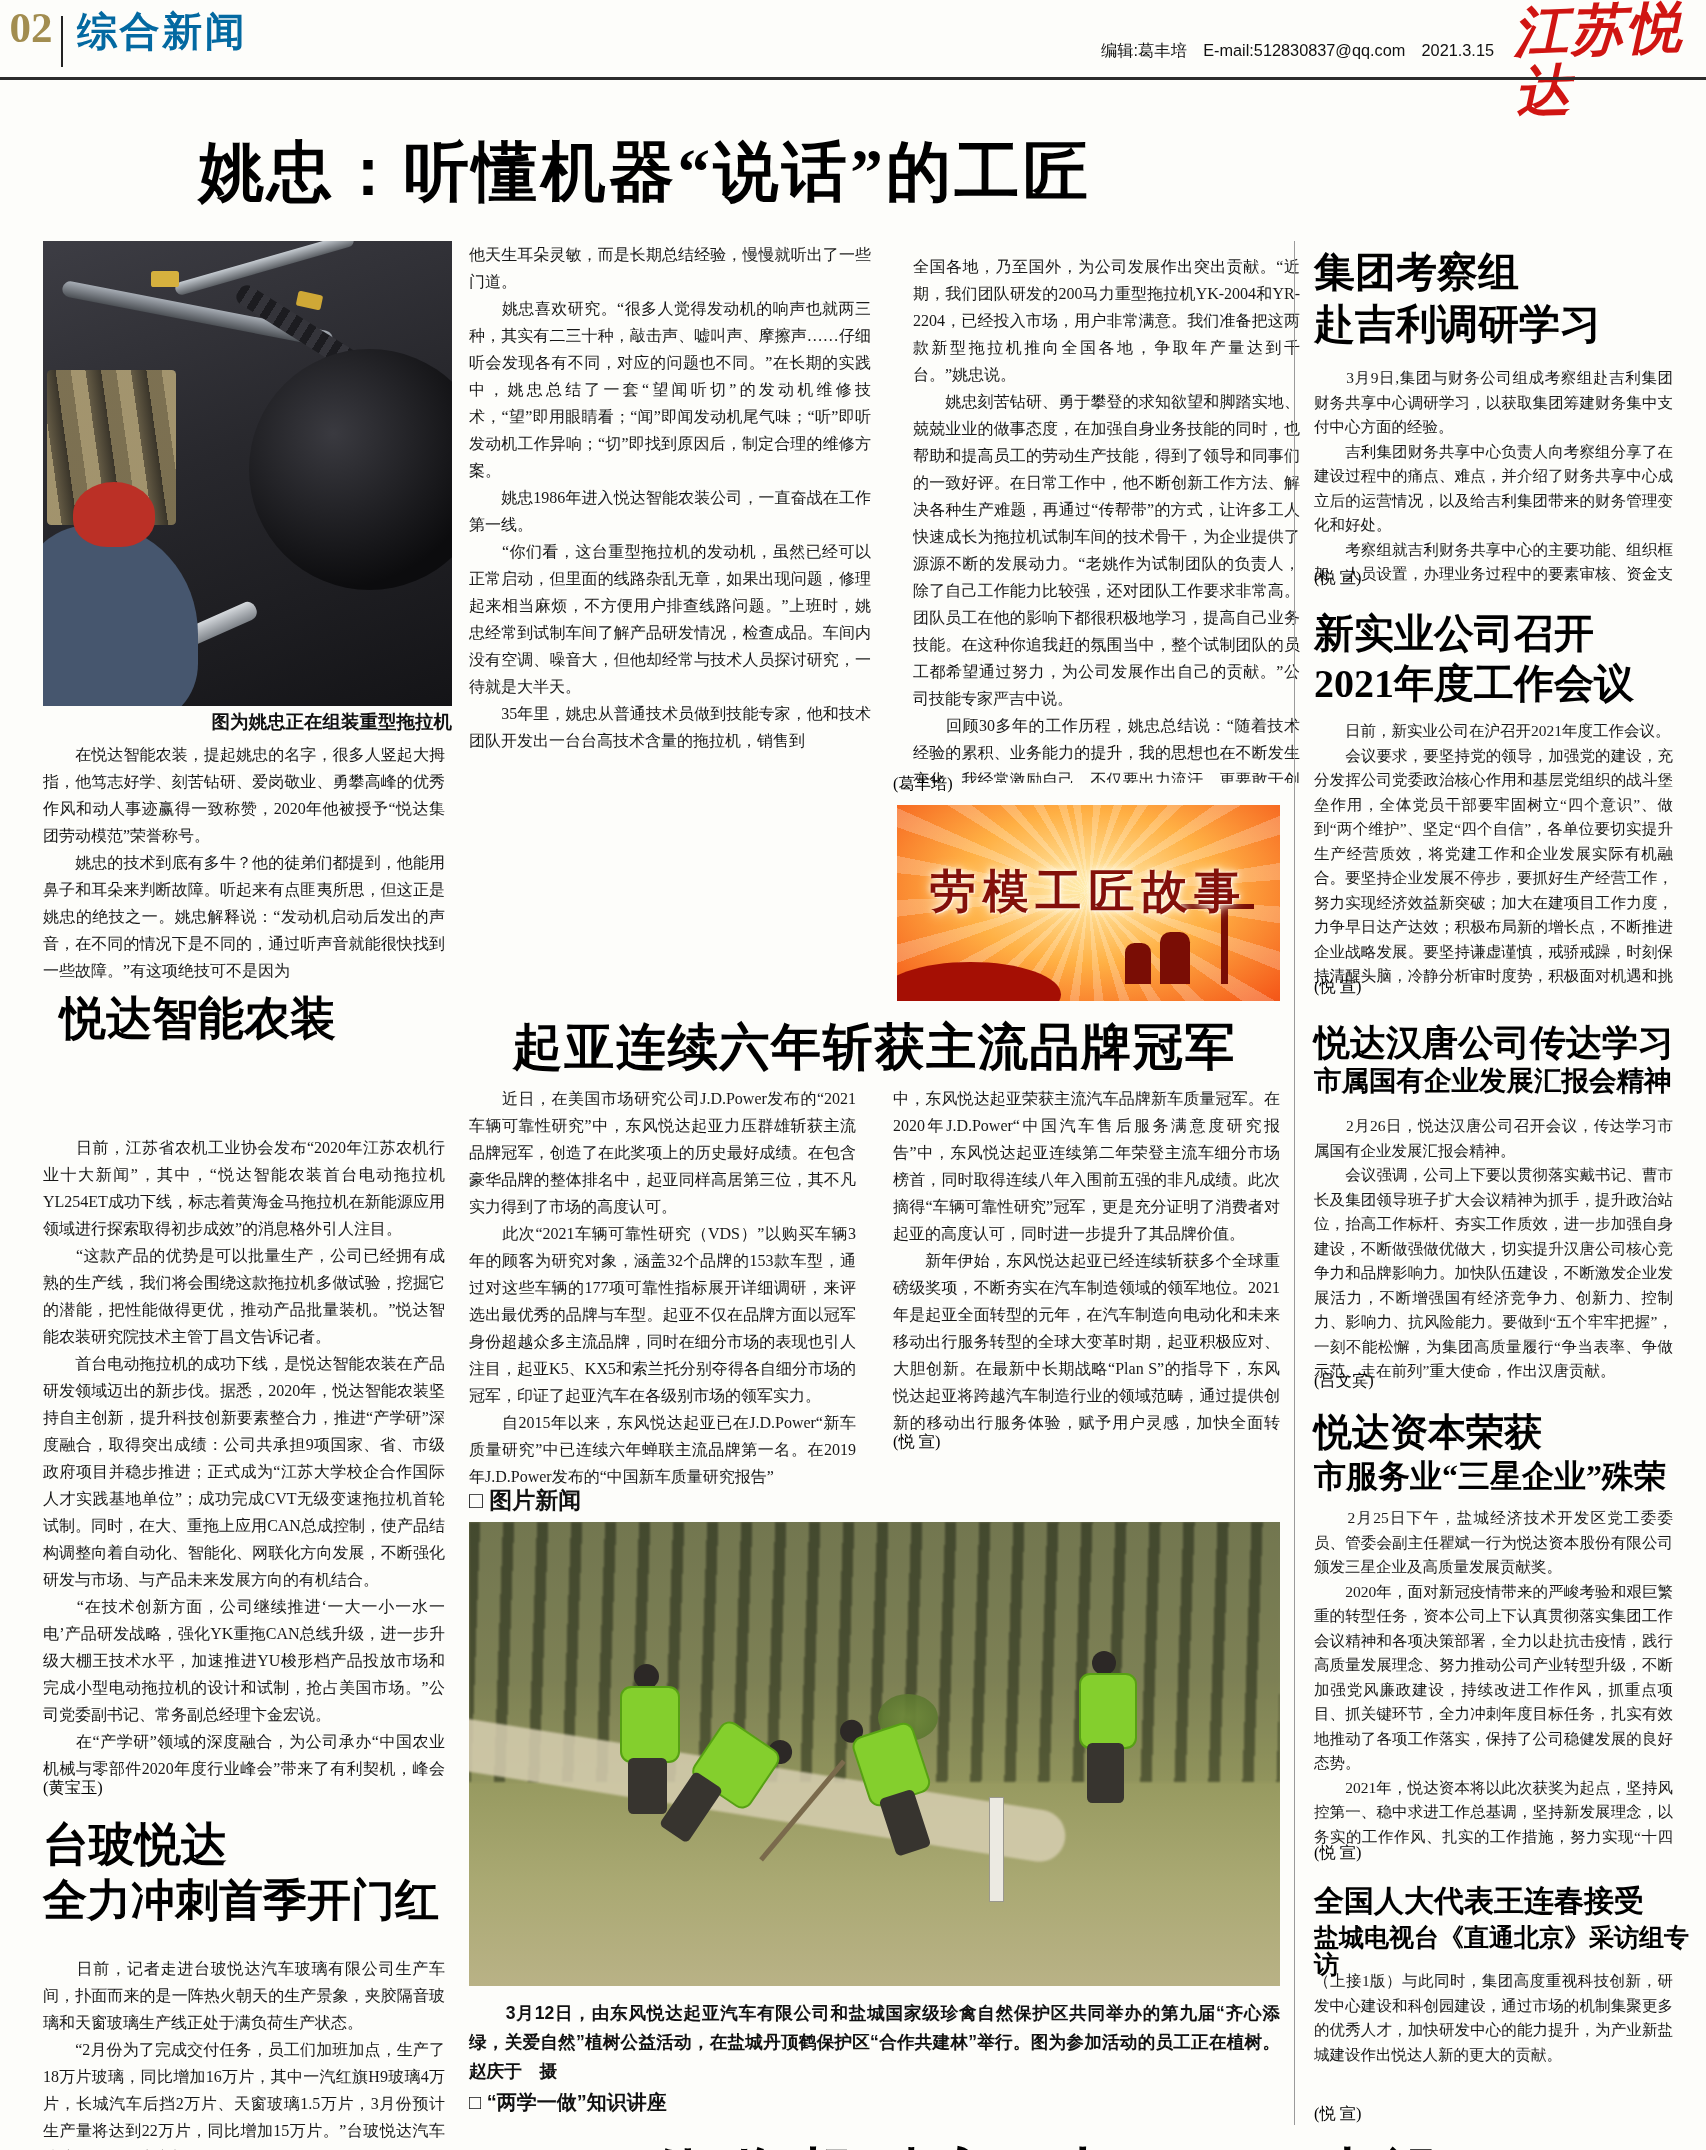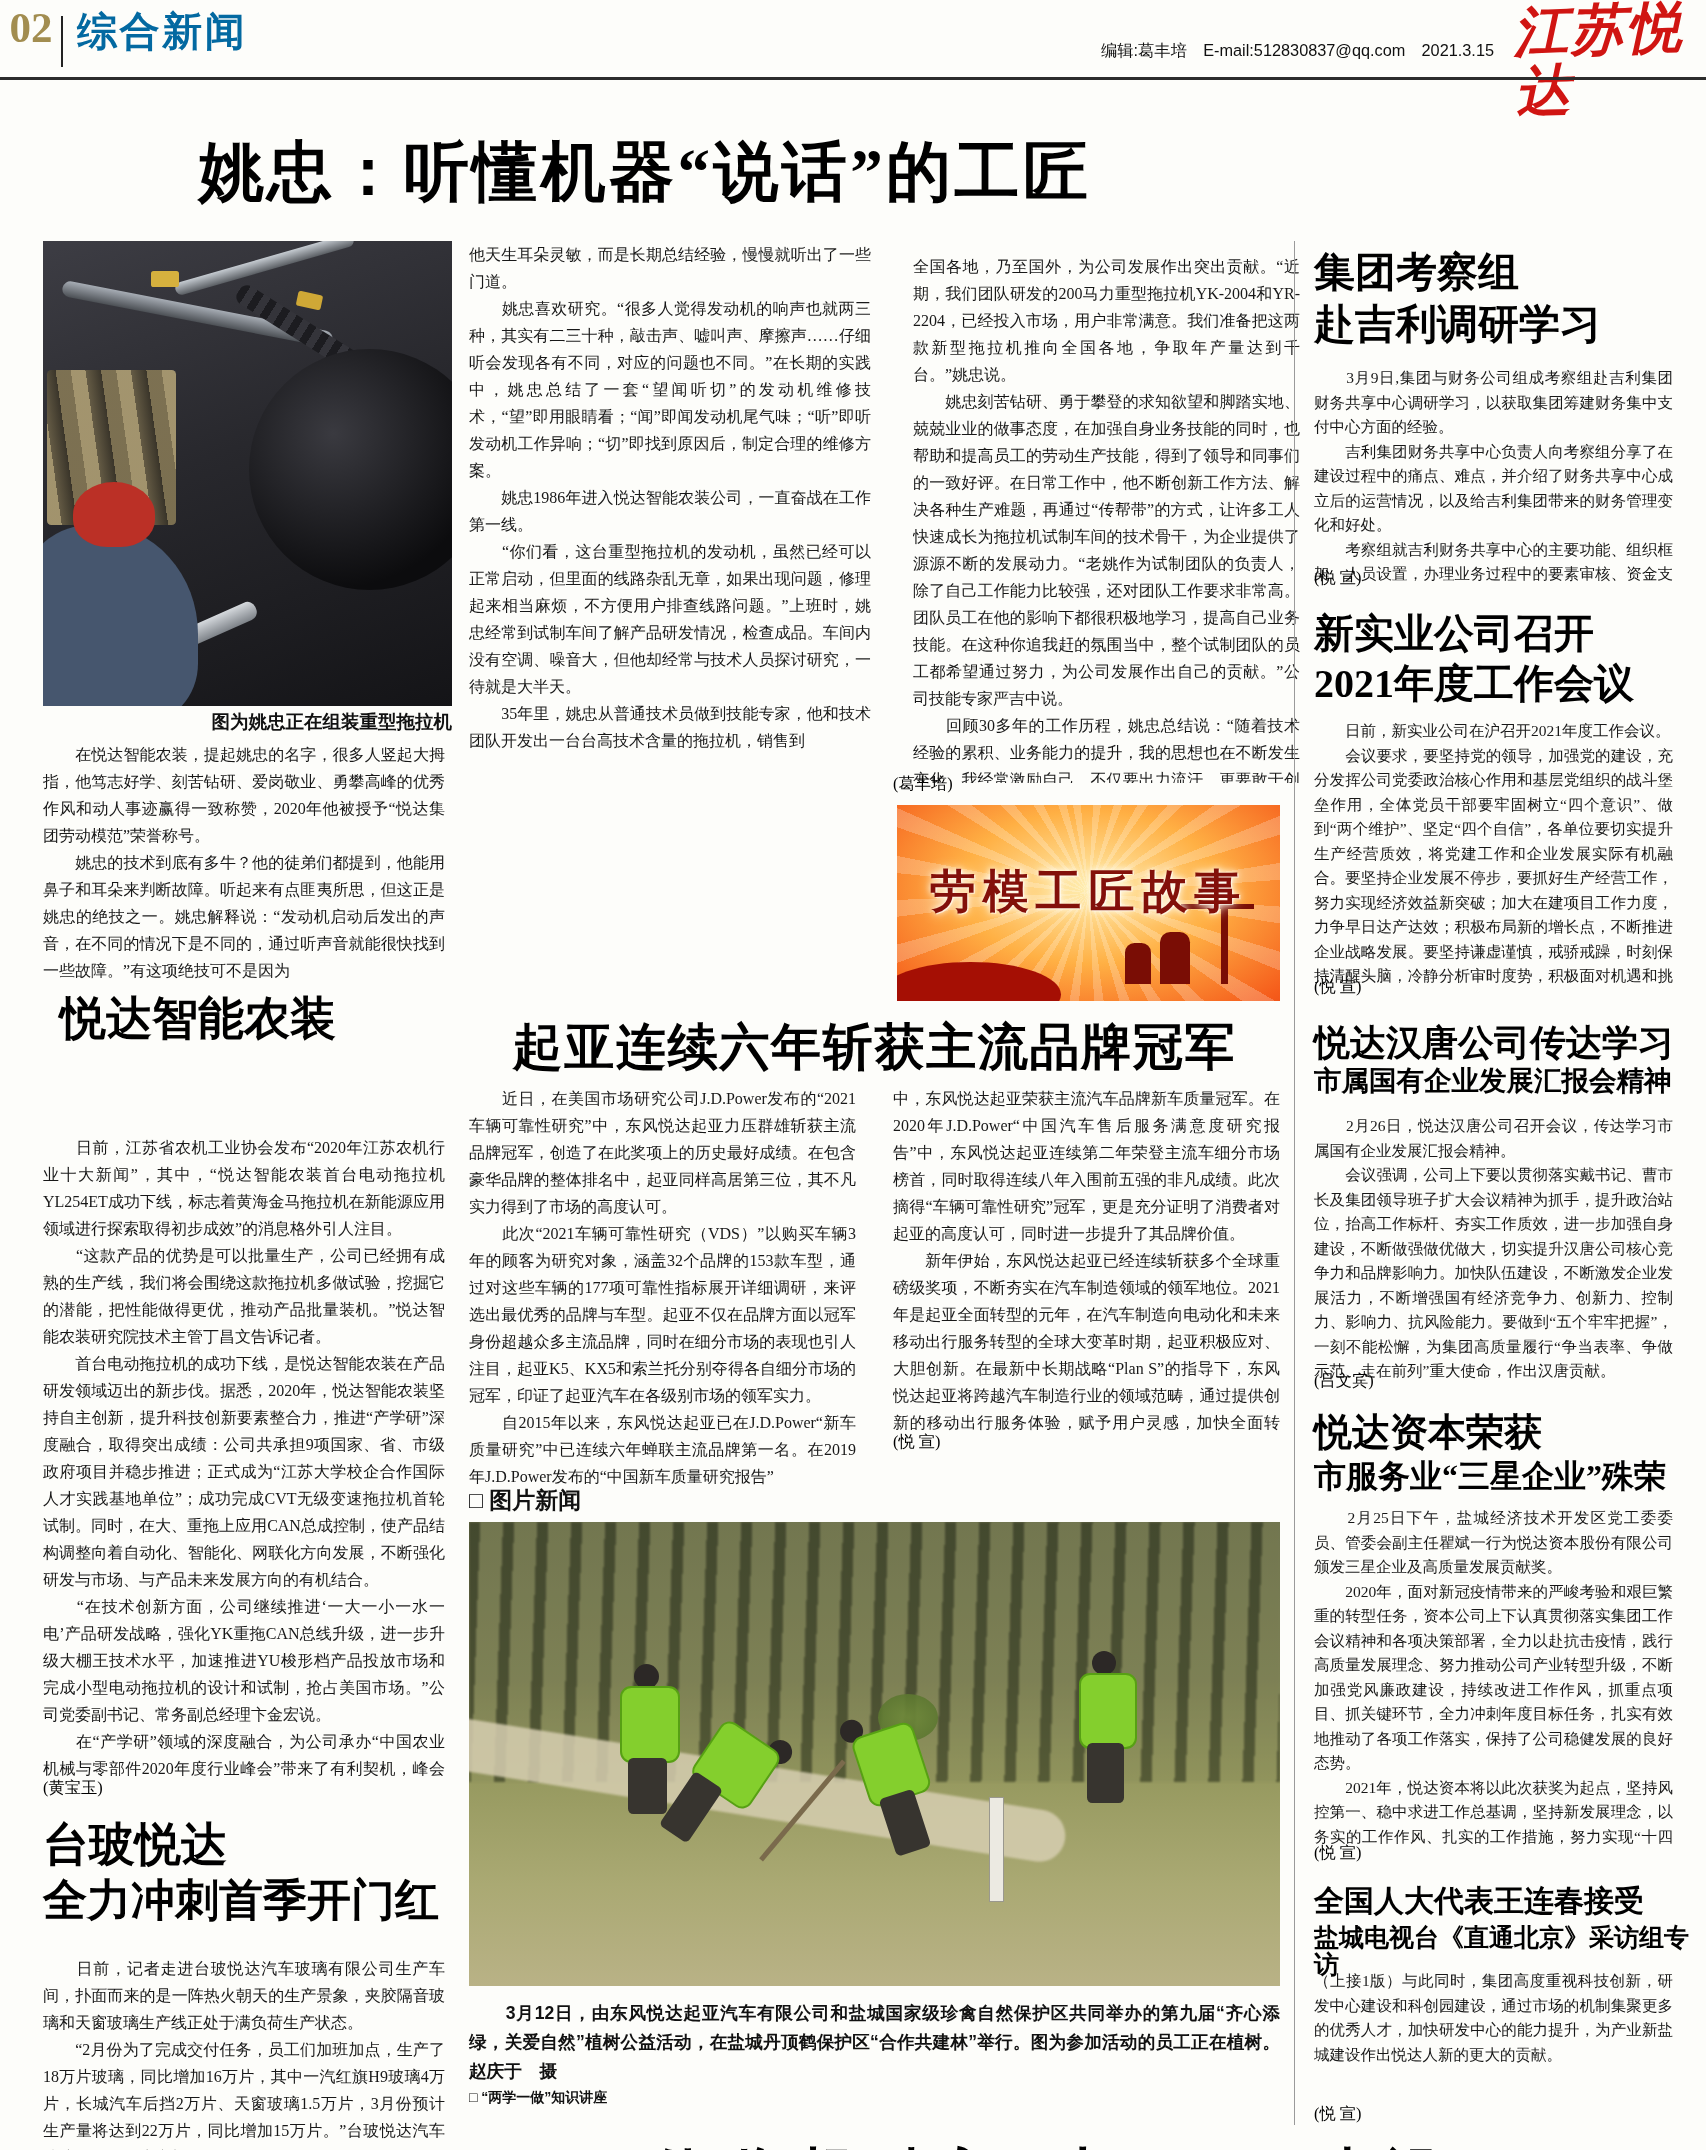--- a/index.html
+++ b/index.html
@@ -144,21 +144,21 @@
     <div class="fig" style="left:606px;top:129px;">
       <div class="head" style="left:17px;top:0;width:24px;height:24px;"></div>
       <div class="vest" style="left:4.3px;top:21.5px;width:54px;height:72px;"></div>
       <div class="legs" style="left:12px;top:92px;width:37px;height:60px;"></div>
     </div>
     <div class="abs" style="left:331px;top:224px;width:5.2px;height:129px;background:#7a6a4c;transform:rotate(40deg);"></div>
   </div>
 
   <div class="abs caption" style="left:469px;top:1999px;width:811px;font-size:17.6px;line-height:29px;text-align:justify;white-space:pre-line;">　　3月12日，由东风悦达起亚汽车有限公司和盐城国家级珍禽自然保护区共同举办的第九届“齐心添绿，关爱自然”植树公益活动，在盐城丹顶鹤保护区“合作共建林”举行。图为参加活动的员工正在植树。　　　赵庆于　摄</div>
 
-  <div class="abs kicker" style="left:469px;top:2089px;font-size:14px;">
+  <div class="abs kicker" style="left:469px;top:2089px;font-size:20px;">
     <span>□</span>
     <span>“两学一做”知识讲座</span>
   </div>
   <div class="abs center" style="left:538px;top:2137px;width:1032px;font-family:'Liberation Sans',sans-serif;font-weight:900;font-size:59px;letter-spacing:13px;color:#000;">使监督融入“十四五”建设</div>
 
   <div class="abs rule-v" style="left:1294px;top:241px;width:1.3px;height:1884px;"></div>
 
   <div class="abs h-serif" style="left:1314px;top:250px;font-size:41px;">集团考察组</div>
   <div class="abs h-serif" style="left:1314px;top:302px;font-size:41px;">赴吉利调研学习</div>
   <div class="abs body-text sb-text" style="left:1314px;top:366px;width:359px;height:224px;">　　3月9日,集团与财务公司组成考察组赴吉利集团财务共享中心调研学习，以获取集团筹建财务集中支付中心方面的经验。

